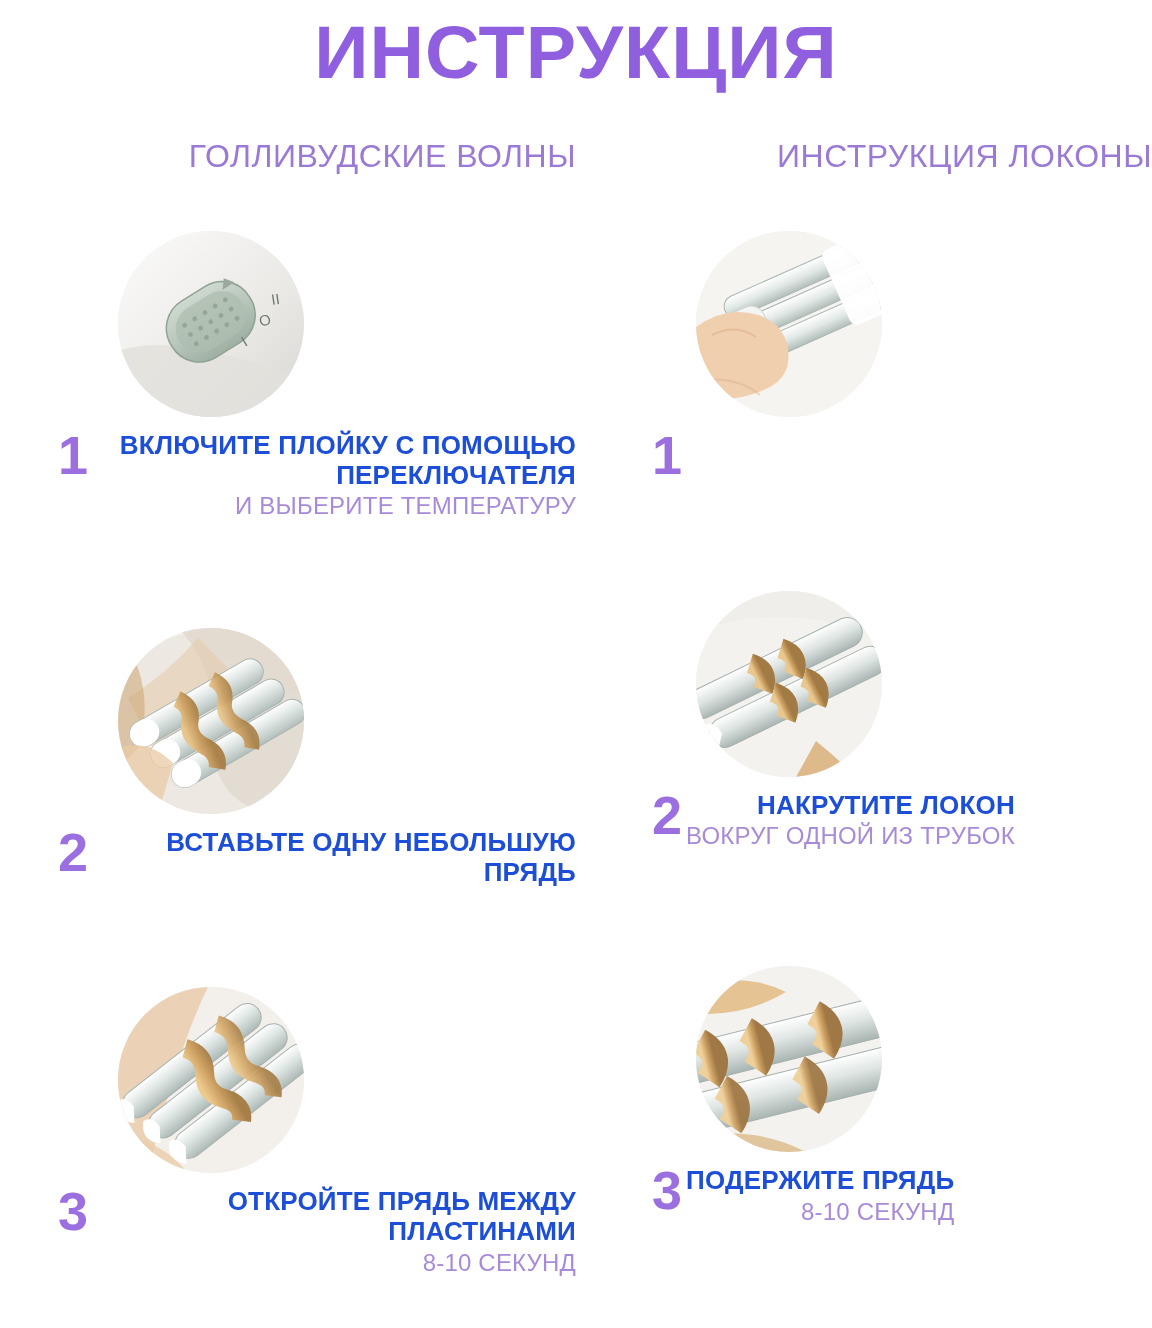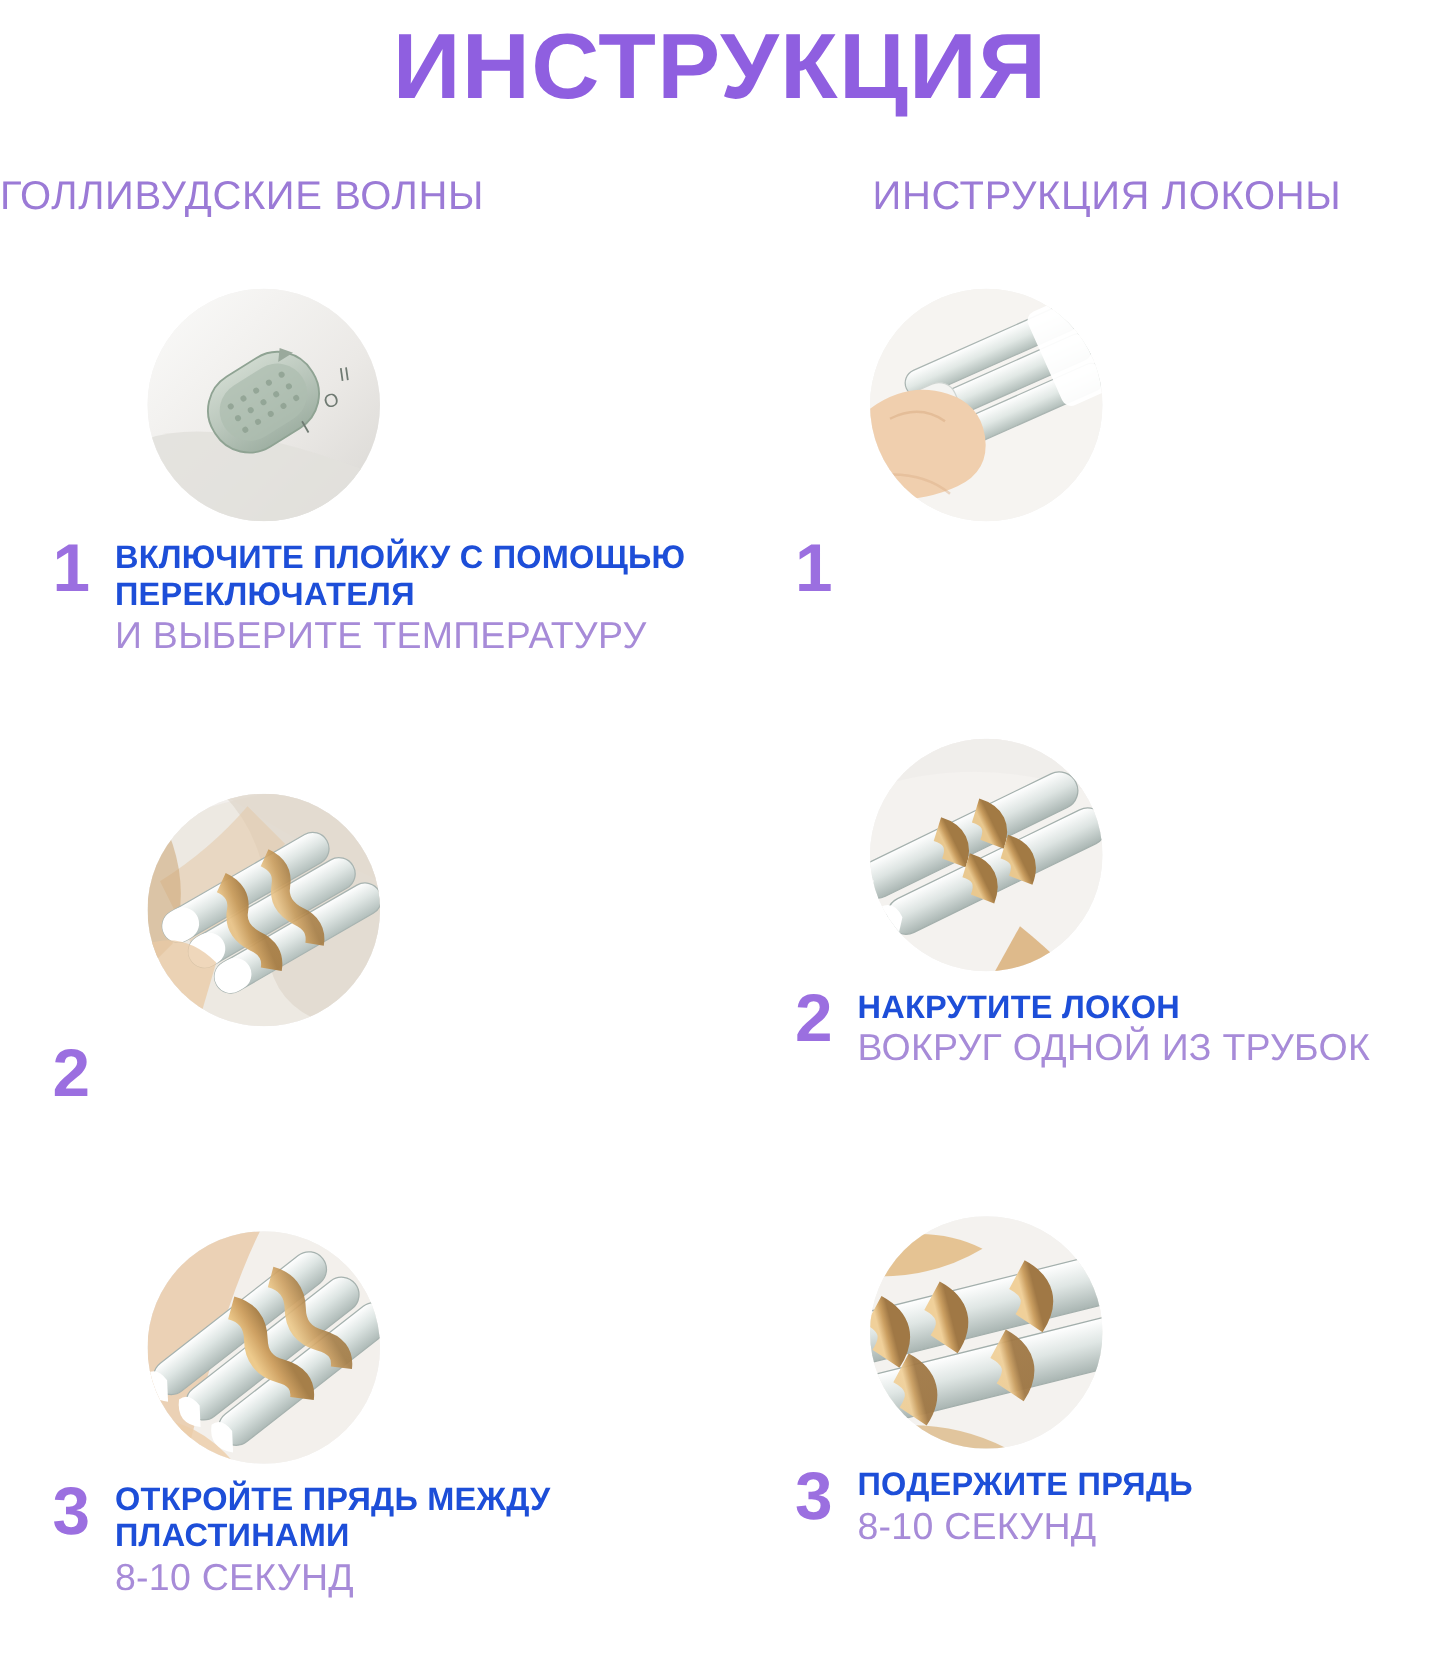--- a/index.html
+++ b/index.html
@@ -39,20 +39,21 @@
 
   
   .columns {
     display: flex;
     width: 100%;
     margin-top: 48px;
   }
   .column {
     width: 50%;
     box-sizing: border-box;
+    text-align: right;
   }
   .col-left { padding-left: 0px; }
   .col-right { padding-left: 10px; }
 
   .col-title {
     font-size: 32px;
     letter-spacing: 0.5px;
     font-weight: 400;
     color: #9b7ad6;
     margin: 0 0 0 0;
@@ -103,21 +104,21 @@
     padding-left: 4px;
   }
   .step-strong {
     font-size: 26px;
     font-weight: 700;
     line-height: 1.14;
     color: #1d4ed8;
     letter-spacing: 0.2px;
   }
   .step-sub {
-    font-size: 30px;
+    font-size: 24px;
     font-weight: 400;
     line-height: 1.16;
     color: #a78bd8;
     letter-spacing: 0.2px;
     margin-top: 2px;
   }
 
   
   .col-left .step-1 { margin-top: 56px; }
   .col-right .step-1 { margin-top: 56px; }
@@ -227,20 +228,21 @@
                 <path d="M78 58 q10 14 0 26 q-10 12 0 28 q10 14 0 26" stroke="url(#hair2)" stroke-width="17" fill="none" opacity="0.95"></path>
                 <path d="M118 58 q10 14 0 26 q-10 12 0 28 q10 14 0 26" stroke="url(#hair2)" stroke-width="15" fill="none" opacity="0.9"></path>
               </g>
               <path d="M0 120 Q30 110 55 135 L40 186 H0 Z" fill="#e9c9a4" opacity="0.75"></path>
             </svg>
           </div>
         </div>
         <div class="step-text-row">
           <div class="step-num">2</div>
           <div class="step-lines">
+            <div class="step-strong">ВСТАВЬТЕ ОДНУ НЕБОЛЬШУЮ ПРЯДЬ</div>
           </div>
         </div>
       </div>
 
       <div class="step step-3">
         <div class="step-photo-wrap">
           <div class="photo">
             <svg width="186" height="186" viewBox="0 0 186 186">
               <defs>
                 <linearGradient id="bar3" x1="0" y1="0" x2="0" y2="1">

